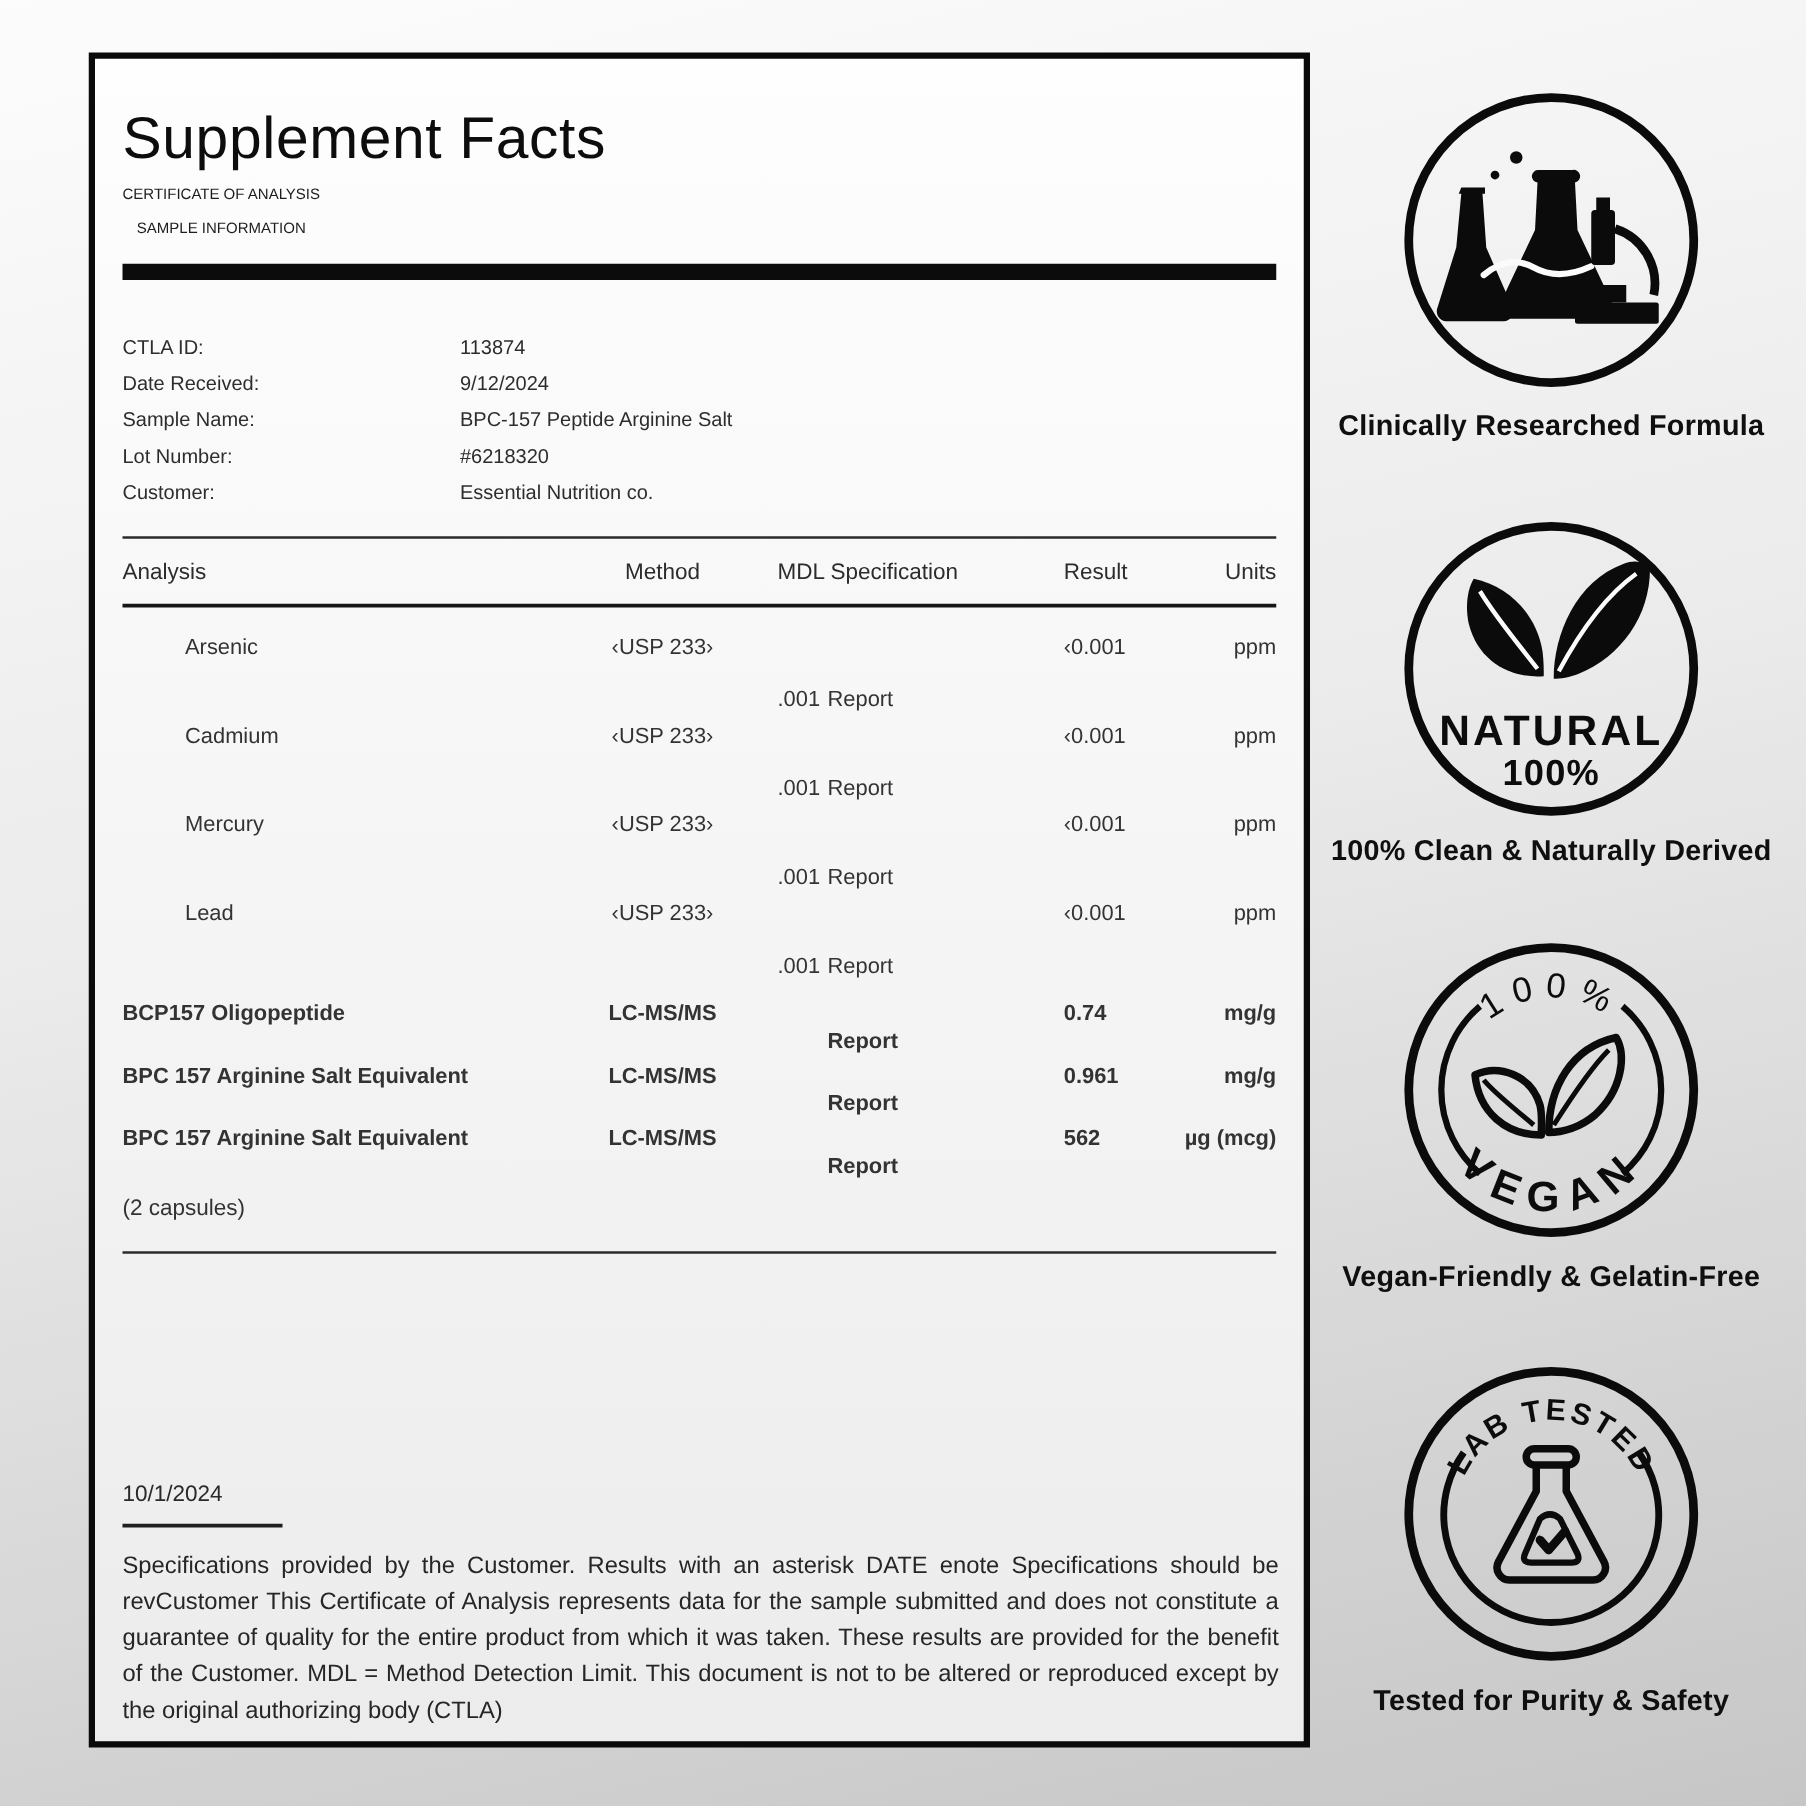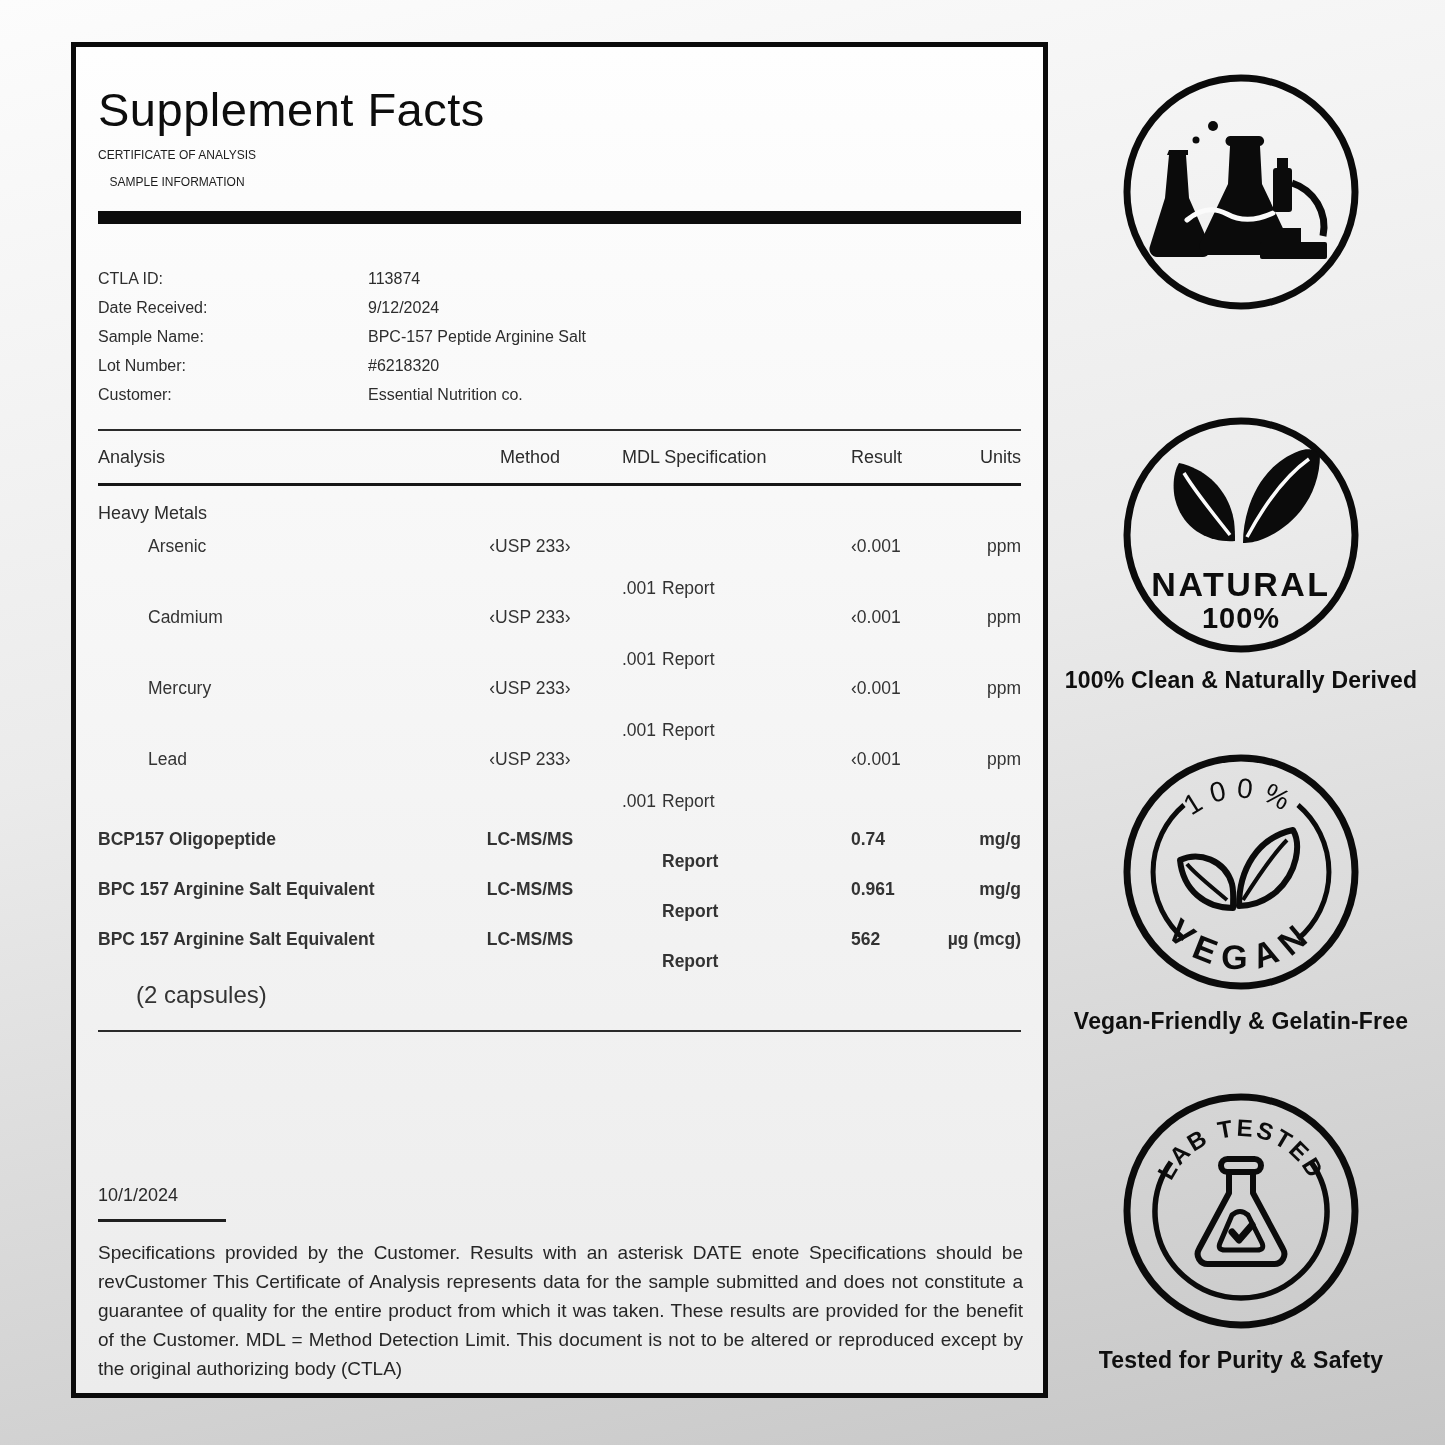--- a/index.html
+++ b/index.html
@@ -35,21 +35,21 @@
   .c-method{text-align:center;}
   .c-mdl{padding-left:32px;}
   .c-result{padding-left:21px;}
   .c-units{text-align:right;white-space:nowrap;}
   .row{line-height:29px;font-size:17.5px;color:#333;}
   .row.group{padding-top:13px;padding-bottom:4px;font-size:18px;color:#2d2d2d;}
   .row.indent .c-name{padding-left:50px;}
   .row.major{line-height:28px;font-weight:bold;}
   .rows-major{margin-top:9px;}
   .mdl-val{display:inline-block;min-width:40px;margin-top:42px;}
-  .footnote{font-size:24px;line-height:36px;color:#333;margin-top:2px;margin-left:38px;}
+  .footnote{font-size:18px;line-height:36px;color:#333;margin-top:2px;}
   .rule-end{margin-top:17px;}
   .report-date{position:absolute;left:22px;top:1138px;font-size:18px;color:#2a2a2a;}
   .sig-line{position:absolute;left:22px;top:1172px;width:128px;height:3px;background:#1f1f1f;}
   .disclaimer{
     position:absolute;left:22px;top:1191px;width:925px;
     font-size:19px;line-height:29px;text-align:justify;color:#262626;
   }
   
   .badge{position:absolute;left:1061px;width:360px;text-align:center;}
   .badge svg{display:block;margin:0 auto;}
@@ -107,21 +107,20 @@
       <div class="c-name">Analysis</div>
       <div class="c-method">Method</div>
       <div class="c-mdl">MDL Specification</div>
       <div class="c-result">Result</div>
       <div class="c-units">Units</div>
     </div>
 
     <div class="rule-thick"></div>
 
     <div class="grid row group">
-      <div class="c-name">Heavy Metals</div>
       <div></div>
         <div></div>
         <div></div>
         <div></div>
     </div>
 
     <div class="grid row indent">
       <div class="c-name">Arsenic</div>
       <div class="c-method">‹USP 233›</div>
       <div class="c-mdl"><span class="mdl-val">.001</span><span>Report</span></div>
@@ -190,20 +189,21 @@
       <circle cx="94" cy="56" r="5" fill="#0b0b0b"></circle>
       <path d="M50 80 h19 v5 h-2 l3 43 21 48 a8 8 0 0 1 -7 11 H38 a8 8 0 0 1 -7 -11 l15 -48 4 -43 h-2 z" fill="#0b0b0b"></path>
       <path d="M112 66 h27 a5 5 0 0 1 2 10 l2 38 27 57 a9 9 0 0 1 -8 14 H90 a9 9 0 0 1 -8 -14 l27 -57 2 -38 a5 5 0 0 1 1 -10 z" fill="#0b0b0b"></path>
       <path d="M68 150 q20 -17 40 -6 t46 -1" fill="none" stroke="#fbfbfb" stroke-width="5" stroke-linecap="round"></path>
       <rect x="154" y="98" width="19" height="44" rx="3" fill="#0b0b0b"></rect>
       <rect x="158" y="88" width="11" height="10" fill="#0b0b0b"></rect>
       <path d="M173 113 a46 46 0 0 1 31 53" fill="none" stroke="#0b0b0b" stroke-width="7"></path>
       <rect x="146" y="158" width="36" height="14" fill="#0b0b0b"></rect>
       <rect x="141" y="172" width="67" height="17" rx="2" fill="#0b0b0b"></rect>
     </svg>
+    <div class="badge-label">Clinically Researched Formula</div>
   </div>
 
   <div class="badge b2">
     <svg width="244" height="244" viewBox="0 0 244 244">
       <circle cx="122" cy="122" r="114" fill="none" stroke="#0b0b0b" stroke-width="7"></circle>
       <path d="M116 128 C92 130 64 118 56 86 C53 72 55 58 60 50 C88 56 110 78 115 108 C116 116 116 122 116 128 Z" fill="#0b0b0b"></path>
       <path d="M111 122 C97 104 77 80 65 60" fill="none" stroke="#fbfbfb" stroke-width="3.5"></path>
       <path d="M124 130 C124 94 142 52 180 38 C190 34 197 37 201 42 C201 80 178 112 144 126 C137 129 129 130 124 130 Z" fill="#0b0b0b"></path>
       <path d="M128 124 C142 98 162 66 190 46" fill="none" stroke="#fbfbfb" stroke-width="3.5"></path>
       <text x="122" y="183" text-anchor="middle" font-size="34" font-weight="bold" letter-spacing="2.5">NATURAL</text>

